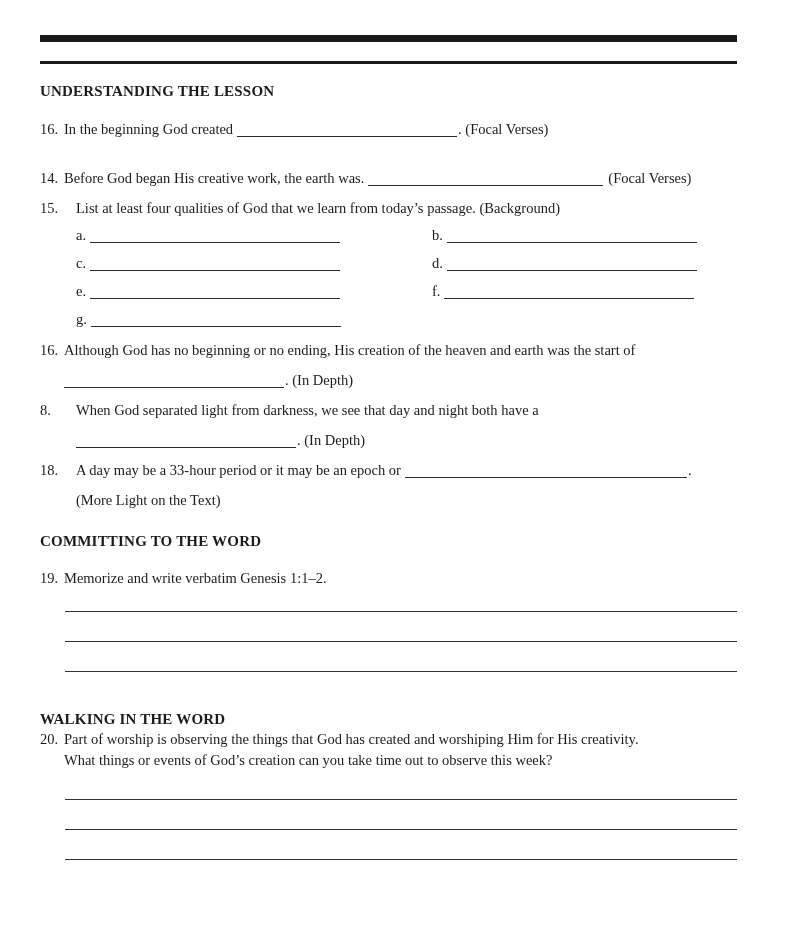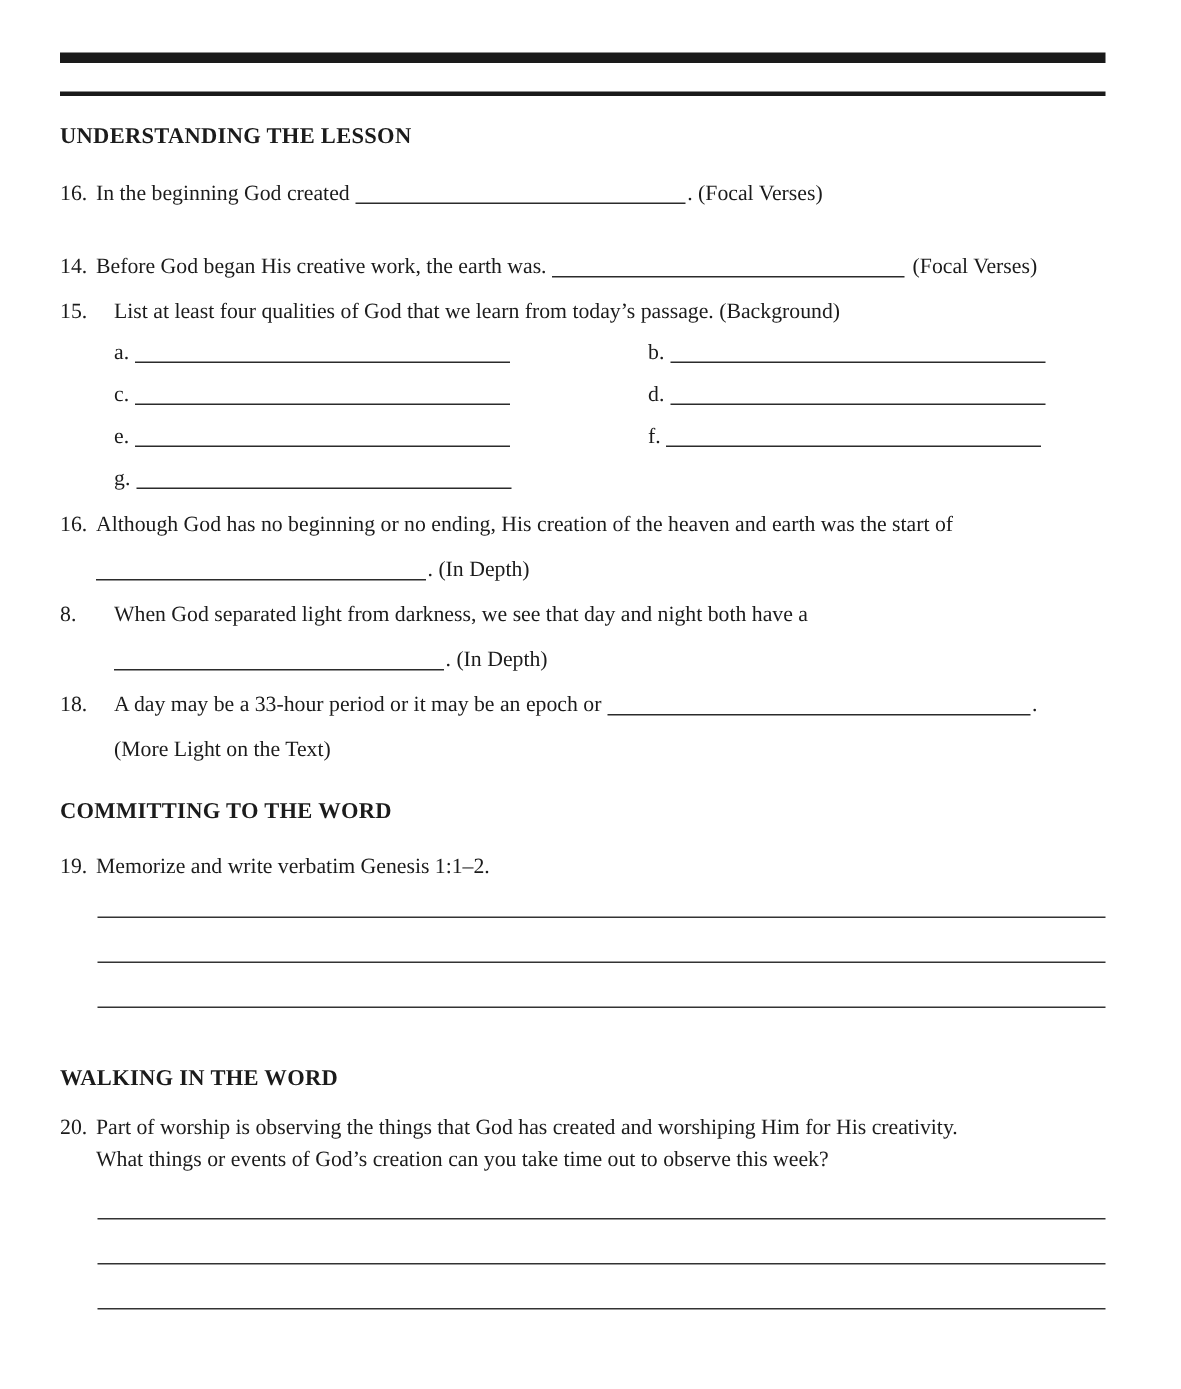--- a/index.html
+++ b/index.html
@@ -24,21 +24,21 @@
   .h3 { margin-top: 37px; }
 
   .q { display: flex; font-size: 14.5px; line-height: 21px; }
   .qnum { width: 24px; flex: none; }
   .qbody { flex: 1; min-width: 0; }
   .qline { white-space: nowrap; }
   .qline + .qline.spaced { margin-top: 9px; }
 
   .mt18 { margin-top: 18px; } .mt14 { margin-top: 28px; }
   .mt9  { margin-top: 9px; gap: 12px; }  .mt10 { margin-top: 10px; }
-  .mt13 { margin-top: 13px; } .mt17 { margin-top: 17px; }
+  .mt13 { } .mt17 { margin-top: 17px; }
 
   .blank {
     display: inline-block;
     border-bottom: 1.4px solid #2b2b2b;
     height: 12px;
     vertical-align: -3px;
     margin-left: 4px; margin-right: 1px;
   }
   .b220 { width: 220px; } .b235 { width: 235px; }
   .b250 { width: 250px; } .b282 { width: 282px; }

